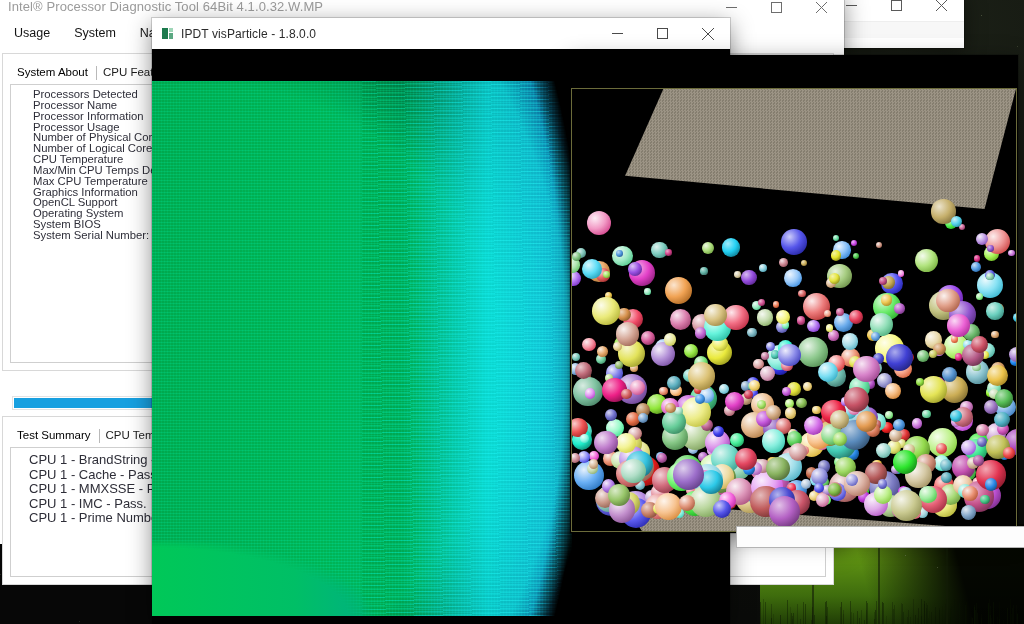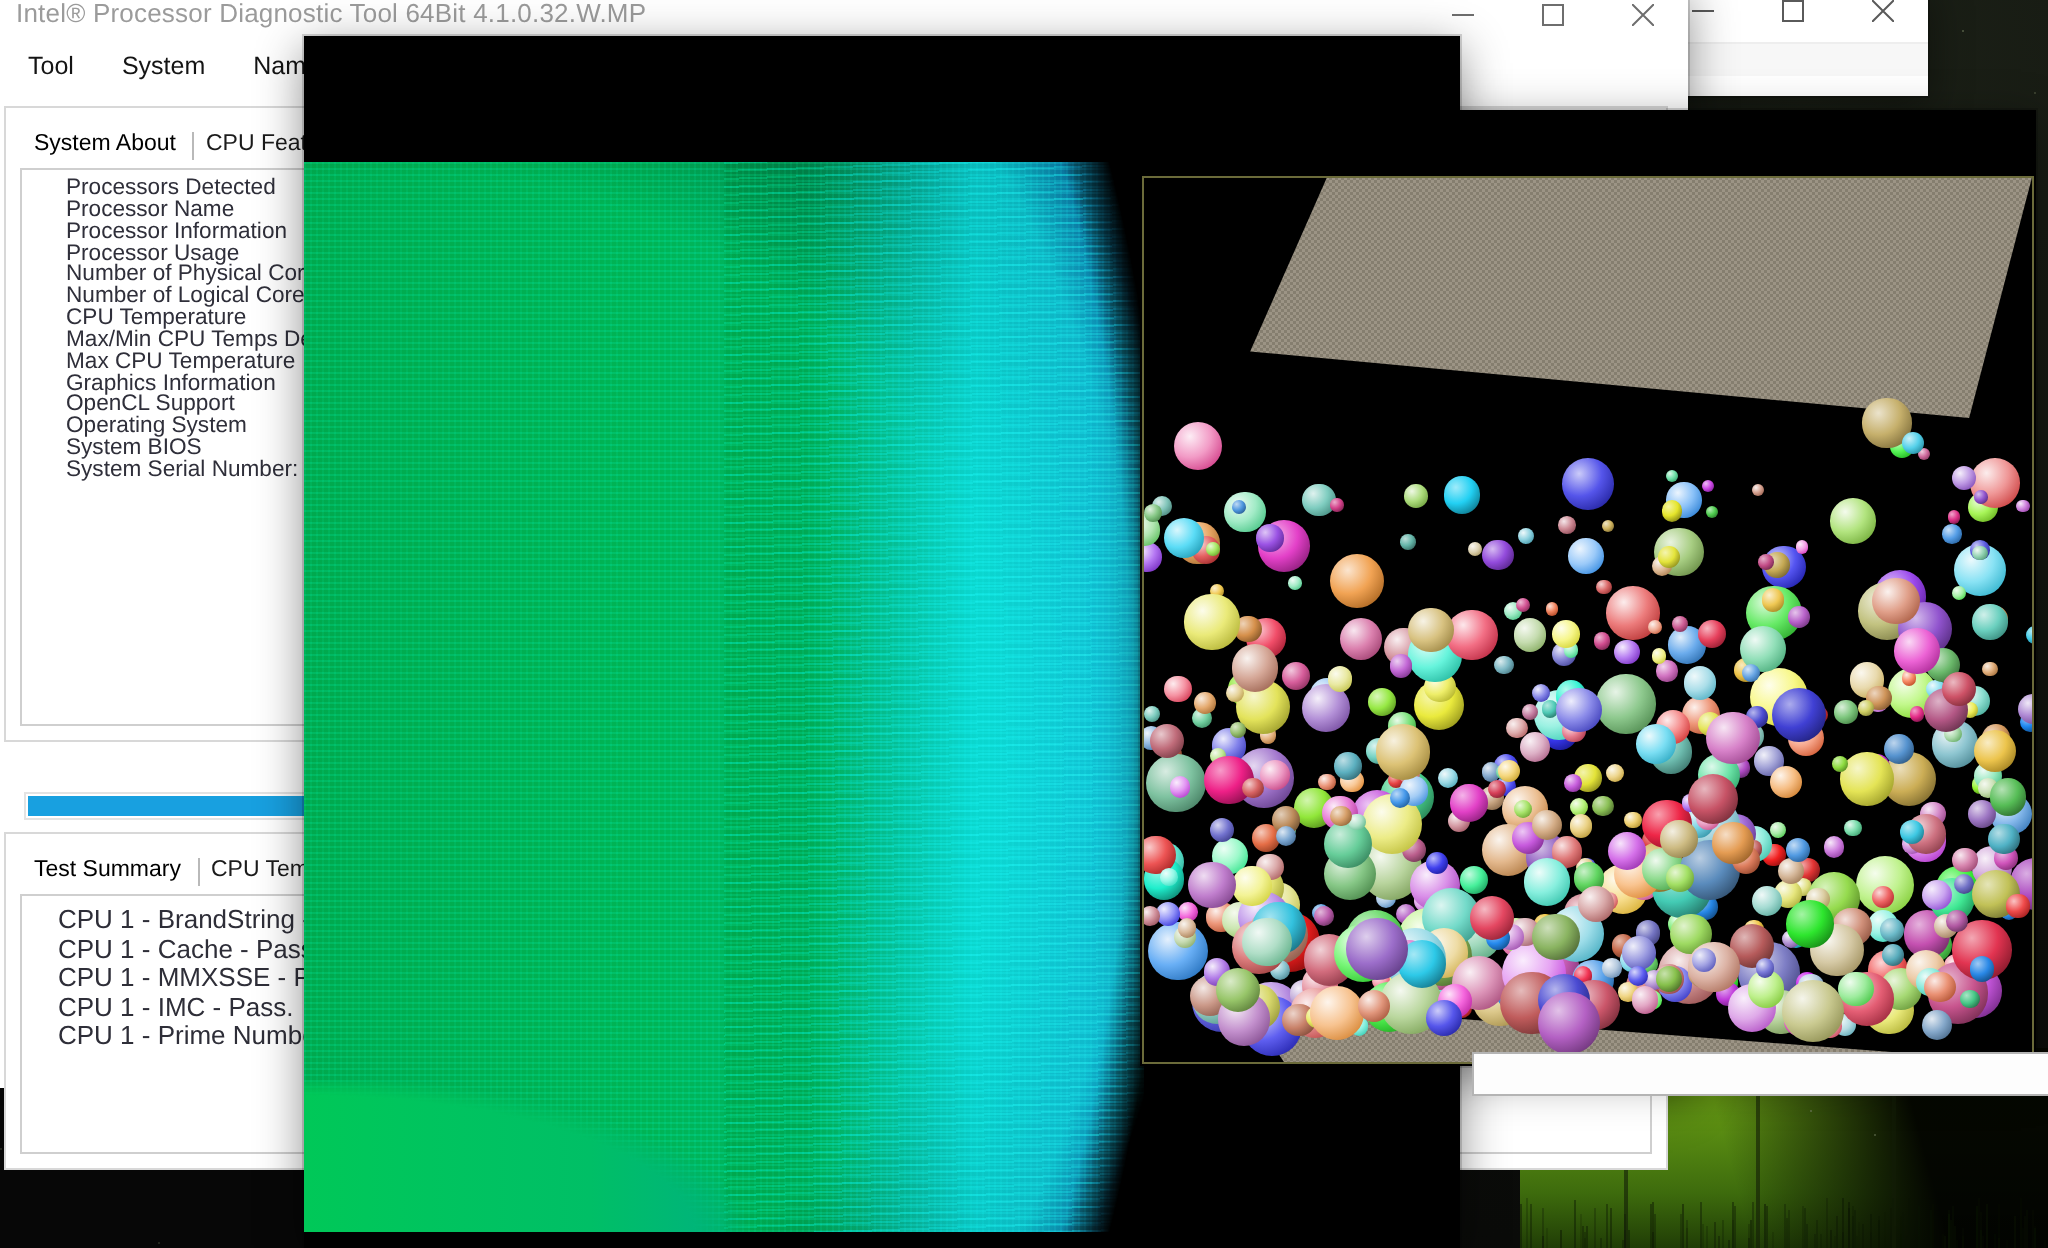--- a/index.html
+++ b/index.html
@@ -387,21 +387,21 @@
       </div>
       <div>
         <svg width="11" height="11" viewBox="0 0 11 11">
             <path d="M0 0l11 11M11 0L0 11" stroke="#6e6e6e" stroke-width="1"></path>
           </svg>
       </div>
     </div>
   </div>
 
   <div id="ipdt-menu">
-    <div class="mi">Tool</div>
+    <div class="mi">Usage</div>
     <div class="mi">System</div>
     <div class="mi">Name</div>
     <div class="mi">About</div>
   </div>
 
   <div id="ipdt-body">
 
     <div class="groupbox">
       <div class="tabstrip">
         <div class="tab sel">System About</div>
@@ -445,20 +445,45 @@
     </div>
 
     <div id="stop-wrap">
       <div id="stop-btn">Stop Test</div>
     </div>
 
   </div>
 </div>
 
 <div class="win" id="win-particle">
+  <div class="tbar">
+    <span class="tb-ico">
+        <i class="a"></i>
+        <i class="b"></i>
+        <i class="c"></i>
+      </span>
+    <span class="tb-title">IPDT visParticle - 1.8.0.0</span>
+    <div class="tb-btns">
+      <div>
+        <svg width="11" height="11" viewBox="0 0 11 11">
+            <path d="M0 5.5h11" stroke="#4a4a4a" stroke-width="1"></path>
+          </svg>
+      </div>
+      <div>
+        <svg width="11" height="11" viewBox="0 0 11 11">
+            <rect x="0.5" y="0.5" width="10" height="10" fill="none" stroke="#4a4a4a"></rect>
+          </svg>
+      </div>
+      <div>
+        <svg width="12" height="12" viewBox="0 0 12 12">
+            <path d="M0 0l12 12M12 0L0 12" stroke="#4a4a4a" stroke-width="1"></path>
+          </svg>
+      </div>
+    </div>
+  </div>
   <div id="particle-canvas">
     <div id="blob">
       <div class="core"></div>
       <div class="tail"></div>
       <div class="ripple"></div>
       <div class="grain"></div>
       <div class="foot"></div>
     </div>
   </div>
 </div>

